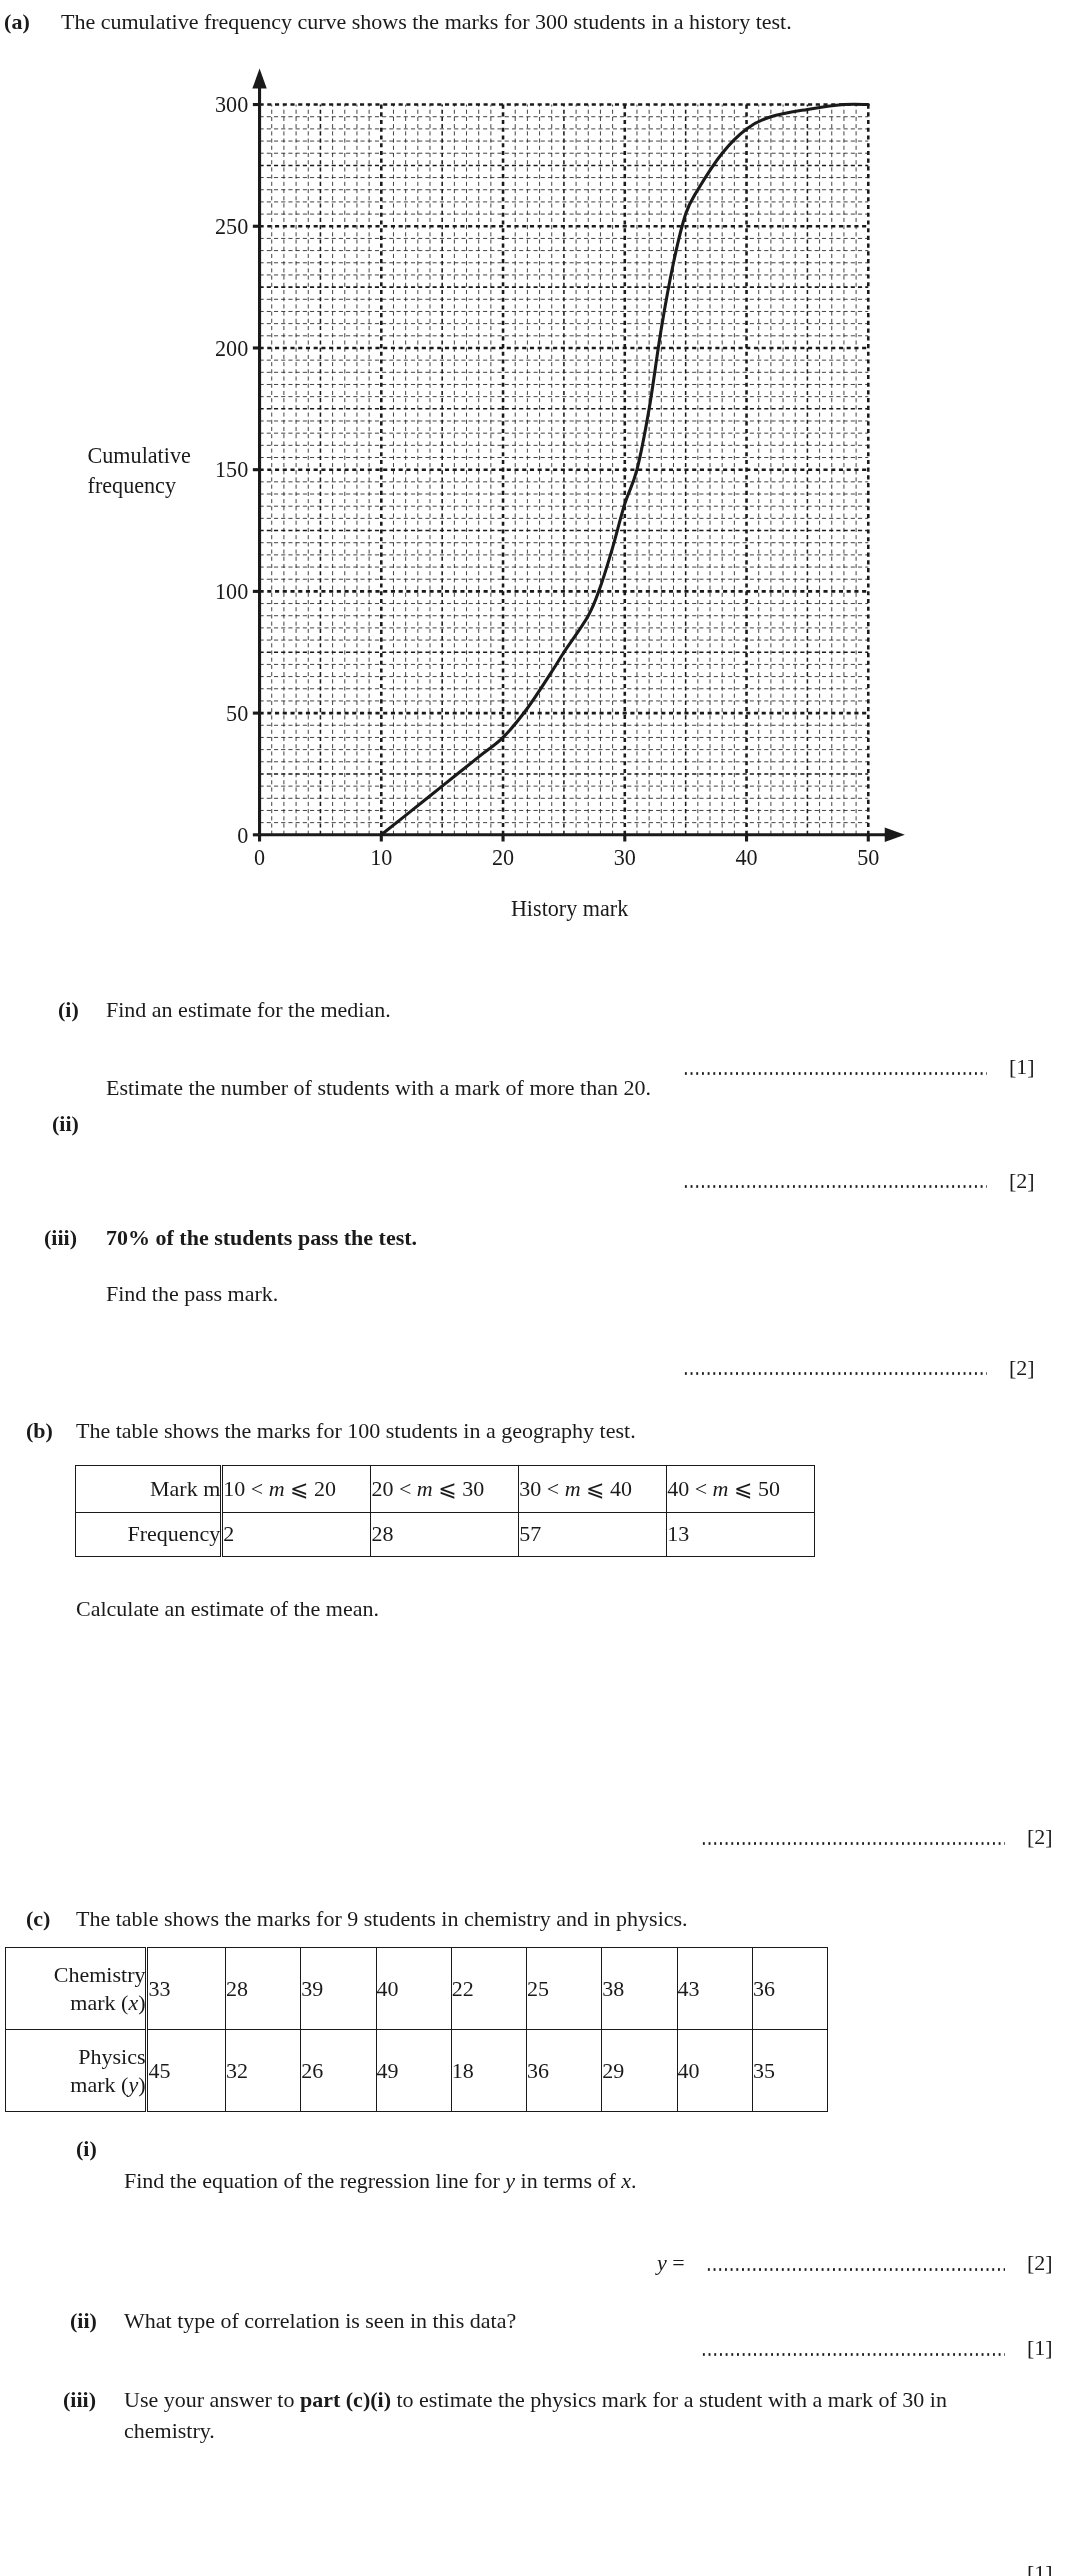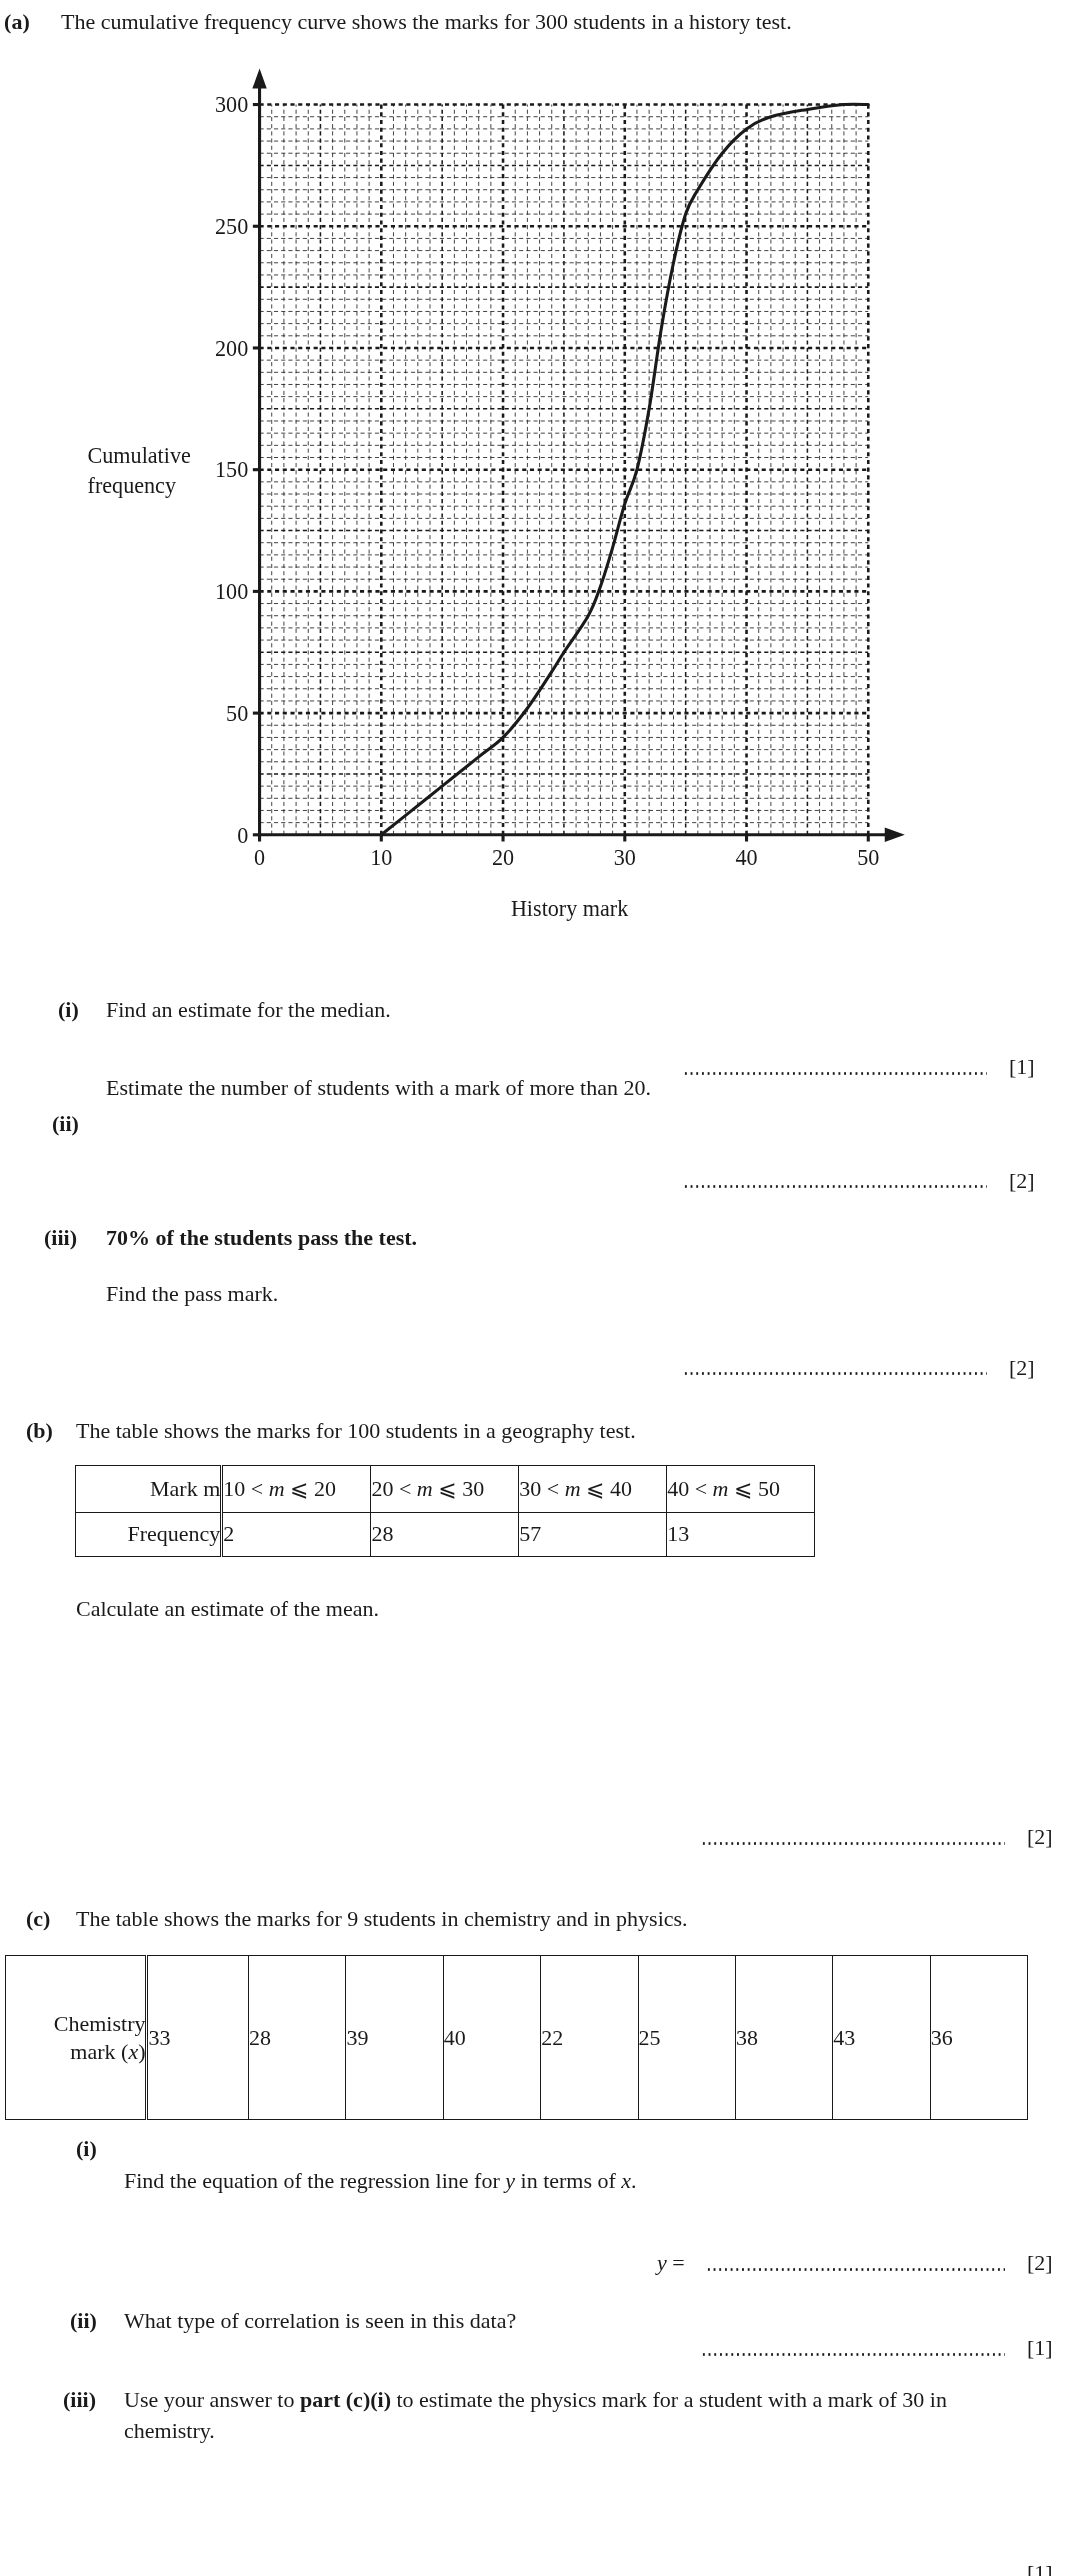--- a/index.html
+++ b/index.html
@@ -217,34 +217,46 @@
 </tbody>
   </table>
 
 <div class="abs" style="left:76px;top:1598px;">Calculate an estimate of the mean.</div>
 <div class="dots" style="left:701px;top:1842px;width:304px;"></div>
 <div class="mark" style="left:1027px;top:1826px;">[2]</div>
 
 <div class="abs b" style="left:26px;top:1908px;">(c)</div>
 <div class="abs" style="left:76px;top:1908px;">The table shows the marks for 9 students in chemistry and in physics.</div>
 
-<table class="t" style="left:5.2px;top:1947px;width:1023px;height:165px;border:1.5px solid #1a1a1a;margin-top:8px;">
+<table class="t" style="left:5.2px;top:1947px;width:823px;height:165px;border:1.5px solid #1a1a1a;">
   <tbody>
       <tr style="height:73px;">
     <td class="hdr" style="width:130px;line-height:1.25;"><span>Chemistry</span><br><span>mark (</span><span class="i">x</span><span>)</span></td>
     <td>33</td>
     <td>28</td>
     <td>39</td>
     <td>40</td>
     <td>22</td>
     <td>25</td>
     <td>38</td>
     <td>43</td>
     <td>36</td>
   </tr>
+  <tr style="height:73px;border-top:1.5px solid #1a1a1a;">
+    <td class="hdr" style="line-height:1.25;"><span>Physics</span><br><span>mark (</span><span class="i">y</span><span>)</span></td>
+    <td>45</td>
+    <td>32</td>
+    <td>26</td>
+    <td>49</td>
+    <td>18</td>
+    <td>36</td>
+    <td>29</td>
+    <td>40</td>
+    <td>35</td>
+  </tr>
 </tbody>
   </table>
 
 <div class="abs b" style="left:76px;top:2138px;">(i)</div>
 <div class="abs" style="left:124px;top:2138px;margin-top:32px;"><span>Find the equation of the regression line for </span><span class="i">y</span><span> in terms of </span><span class="i">x</span><span>.</span></div>
 <div class="abs" style="left:657px;top:2252px;"><span class="i">y</span><span> =</span></div>
 <div class="dots" style="left:706px;top:2268px;width:299px;"></div>
 <div class="mark" style="left:1027px;top:2252px;">[2]</div>
 
 <div class="abs b" style="left:70px;top:2310px;">(ii)</div>

